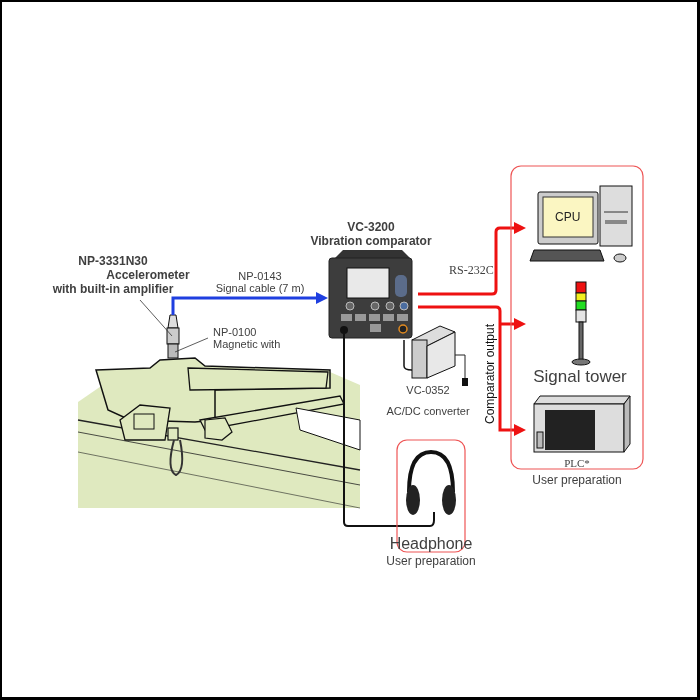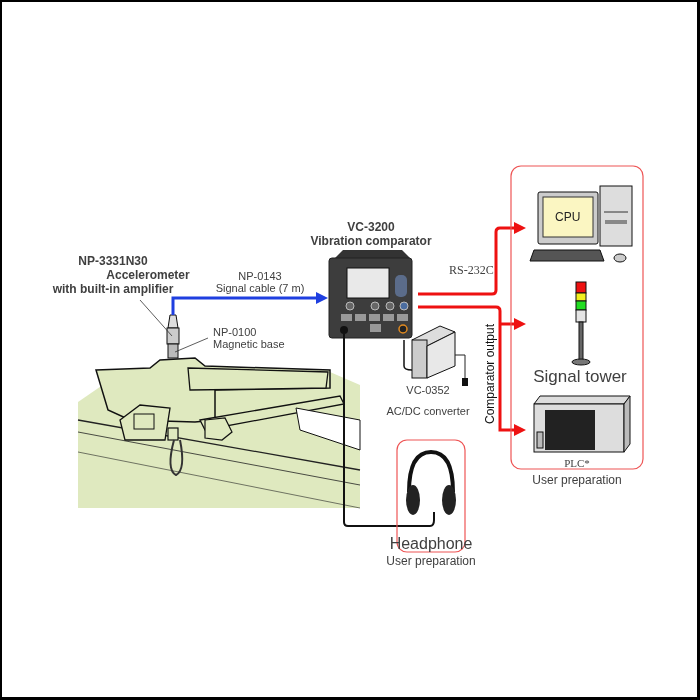--- a/index.html
+++ b/index.html
@@ -123,21 +123,21 @@
 </svg>
 
 <div class="lbl c b" style="left:113px;top:254px;">NP-3331N30</div>
 <div class="lbl c b" style="left:113px;top:268px;margin-left:35px;">Accelerometer</div>
 <div class="lbl c b" style="left:113px;top:282px;">with built-in amplifier</div>
 
 <div class="lbl c" style="left:260px;top:270px;">NP-0143</div>
 <div class="lbl c" style="left:260px;top:282px;">Signal cable (7 m)</div>
 
 <div class="lbl" style="left:213px;top:326px;">NP-0100</div>
-<div class="lbl" style="left:213px;top:338px;">Magnetic base</div>
+<div class="lbl" style="left:213px;top:338px;">Magnetic with</div>
 
 <div class="lbl c b" style="left:371px;top:220px;">VC-3200</div>
 <div class="lbl c b" style="left:371px;top:234px;">Vibration comparator</div>
 
 <div class="lbl c" style="left:428px;top:384px;">VC-0352</div>
 <div class="lbl c" style="left:428px;top:405px;">AC/DC converter</div>
 
 <div class="lbl serif" style="left:449px;top:264px;font-size:12px;">RS-232C</div>
 <div class="vert" style="left:483px;top:424px;">Comparator output</div>
 

